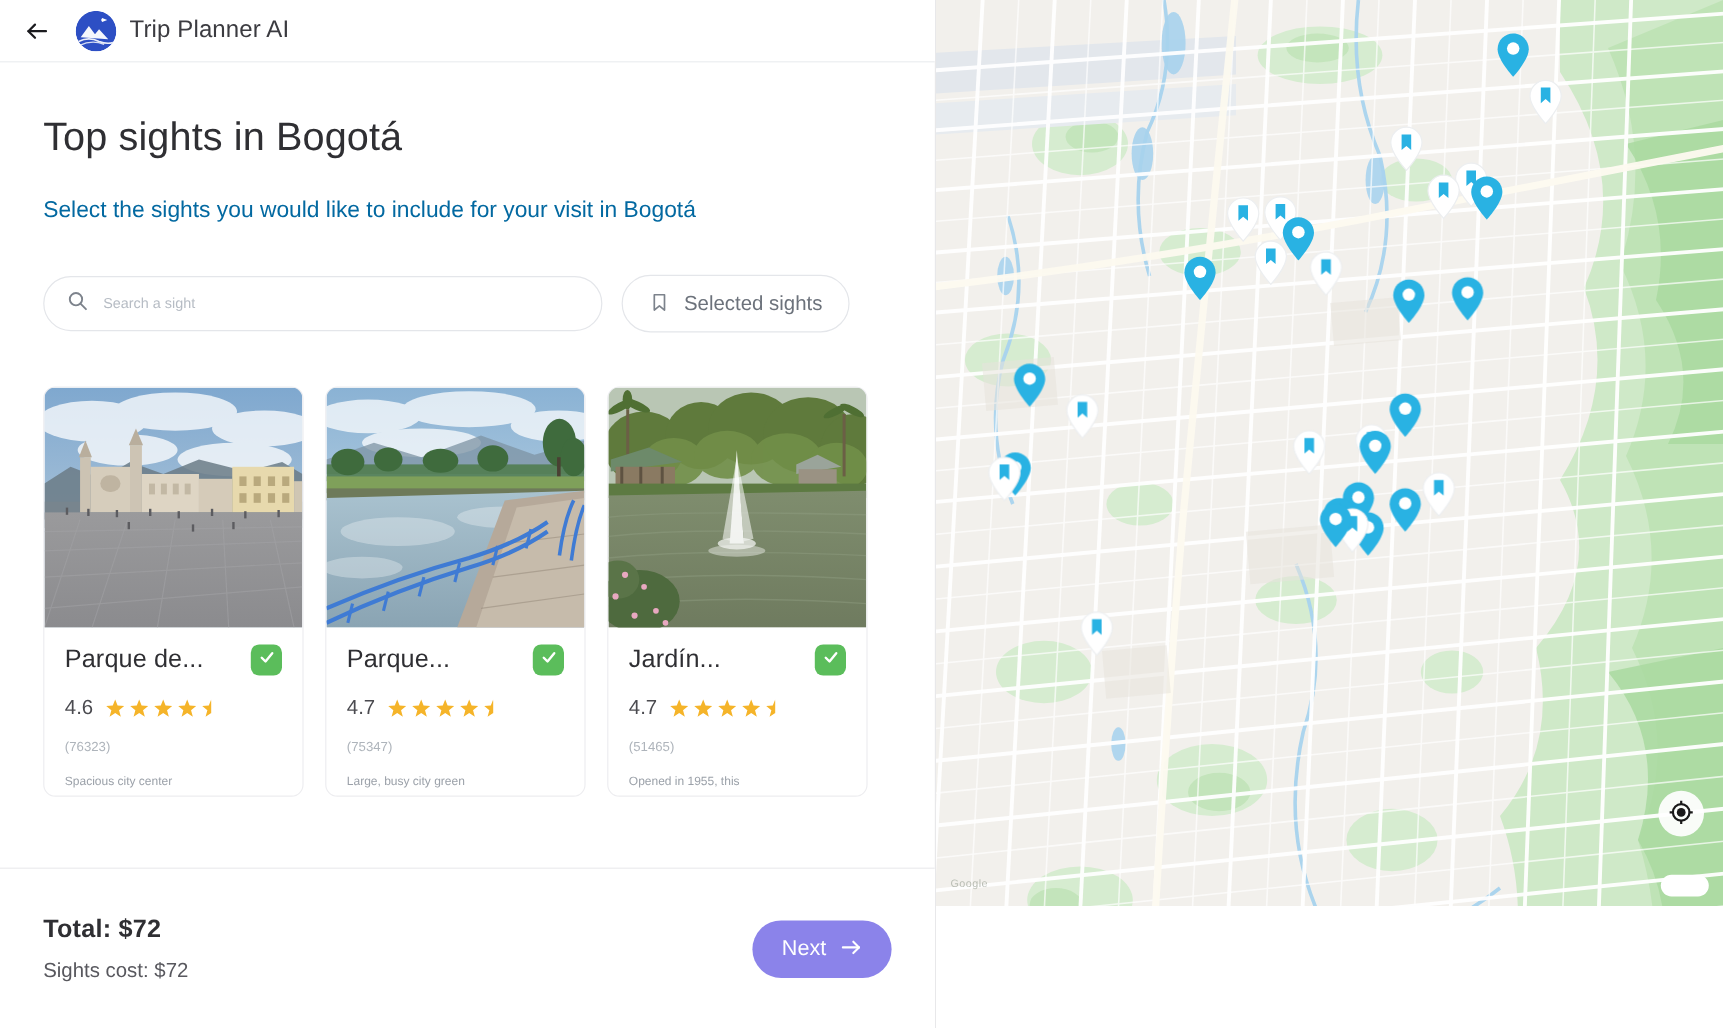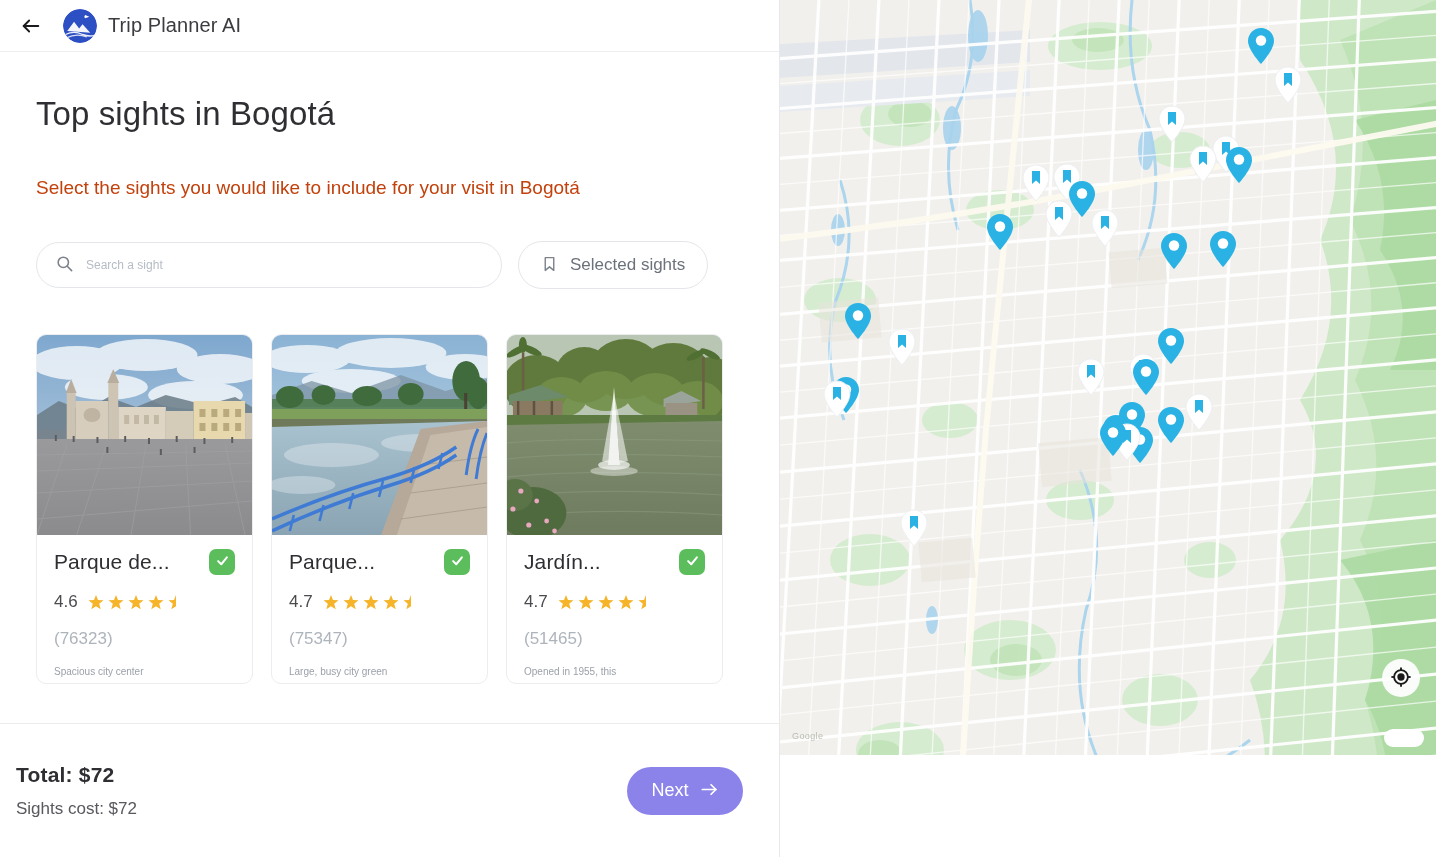--- a/index.html
+++ b/index.html
@@ -47,22 +47,22 @@
     flex: 1; overflow: hidden; position: relative;
     padding: 0 0 0 0;
   }
   .panel-inner { padding: 42px 36px 0 36px; }
 
   .page-title {
     font-size: 33px; line-height: 40px; color: #2f2f33; font-weight: 400;
     letter-spacing: .1px;
   }
   .page-subtitle {
-    margin-top: 41px;
-    font-size: 19px; line-height: 26px; color: #c2410c; font-weight: 400;
+    margin-top: 29px;
+    font-size: 19px; line-height: 26px; color: #0369a1; font-weight: 400;
   }
 
   
   .search-row { margin-top: 40px; display: flex; align-items: center; gap: 16px; }
   .search-box {
     width: 466px; height: 46px; border: 1px solid #e4e6ea; border-radius: 26px;
     display: flex; align-items: center; padding: 0 18px; background: #fff;
   }
   .search-box svg { flex: none; }
   .search-input {
@@ -91,32 +91,32 @@
   .card-title-row { display: flex; align-items: center; justify-content: space-between; }
   .card-title { font-size: 21px; color: #2f2f33; font-weight: 400; letter-spacing: .1px; }
   .check-badge {
     width: 26px; height: 26px; border-radius: 7px; background: #5bbd5b;
     display: flex; align-items: center; justify-content: center; flex: none;
     cursor: pointer;
   }
   .rating-row { margin-top: 17px; display: flex; align-items: center; gap: 10px; }
   .rating-num { font-size: 17px; color: #4b4b50; }
   .stars { display: flex; gap: 1px; }
-  .reviews { margin-top: 17px; font-size: 17px; color: #aeb4bb; }
+  .reviews { margin-top: 17px; font-size: 11px; color: #aeb4bb; }
   .card-desc {
     margin-top: 12px; font-size: 10px; line-height: 22px; color: #9ba1a9;
     white-space: nowrap; overflow: hidden;
   }
 
   
   .panel-footer {
     height: 134px; min-height: 134px;
     border-top: 1px solid #ececee;
     display: flex; align-items: center; justify-content: space-between;
-    padding: 0 36px 0 16px; background: #fff;
+    padding: 0 36px 0 36px; background: #fff;
   }
   .total-label { font-size: 21px; color: #2f2f33; font-weight: 700; letter-spacing: .2px; }
   .sights-cost { margin-top: 12px; font-size: 17px; color: #58585e; }
   .next-btn {
     width: 116px; height: 48px; border: none; border-radius: 26px;
     background: #8b83ea; color: #fff; cursor: pointer;
     display: flex; align-items: center; justify-content: center; gap: 11px;
     font-family: inherit;
   }
   .next-label { font-size: 18px; color: #fff; }

